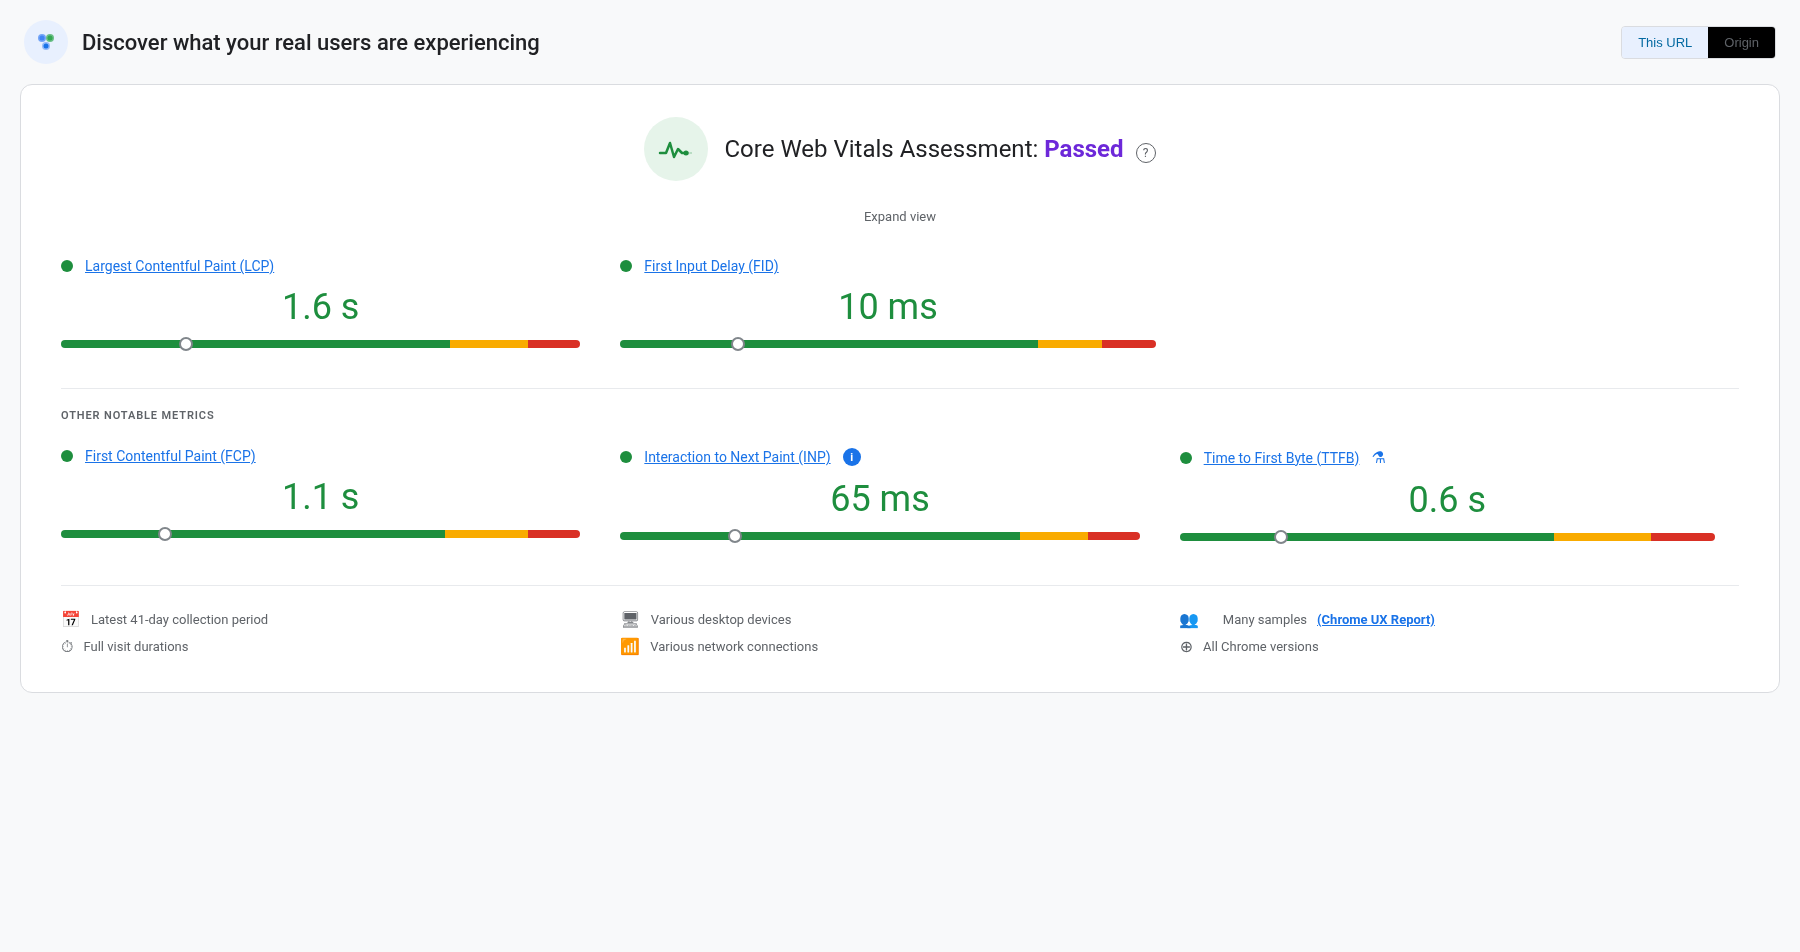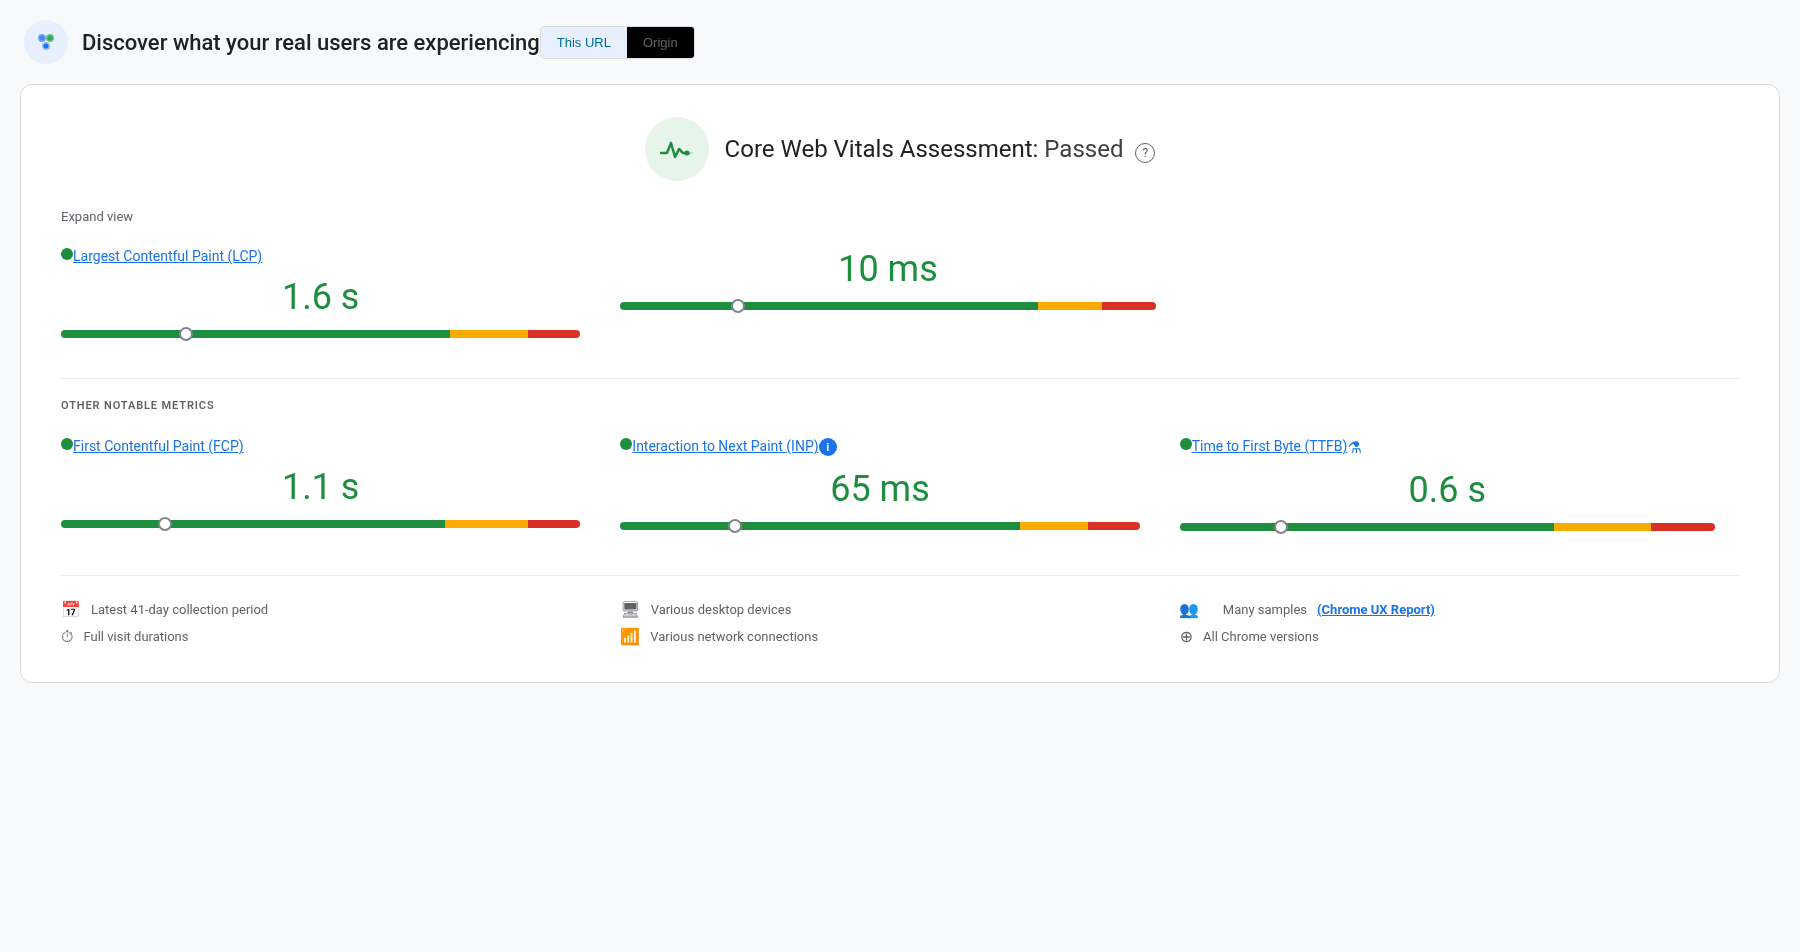--- a/index.html
+++ b/index.html
@@ -14,21 +14,21 @@
       max-width: 1800px;
       min-height: 952px;
       background: #f8f9fa;
       padding: 20px;
     }
 
     
     .header {
       display: flex;
       align-items: center;
-      justify-content: flex-start;
+      justify-content: space-between;
       margin-bottom: 20px;
       padding: 0 4px;
     }
     .header-left {
       display: flex;
       align-items: center;
       gap: 14px;
     }
     .logo-icon {
       width: 44px;
@@ -93,22 +93,22 @@
       display: flex;
       align-items: center;
       justify-content: center;
     }
     .cwv-title {
       font-size: 24px;
       font-weight: 400;
       color: #202124;
     }
     .cwv-status {
-      color: #404040;
-      font-weight: 400;
+      color: #6d28d9;
+      font-weight: 700;
     }
     .help-icon {
       display: inline-flex;
       align-items: center;
       justify-content: center;
       width: 20px;
       height: 20px;
       border-radius: 50%;
       border: 1.5px solid #5f6368;
       color: #5f6368;
@@ -135,22 +135,22 @@
     }
     .metric-item {
       padding: 20px 24px 20px 0;
     }
     .metric-item:not(:last-child) {
       padding-right: 40px;
     }
 
     .metric-label-row {
       display: flex;
-      align-items: flex-start;
-      gap: 0;
+      align-items: center;
+      gap: 12px;
       margin-bottom: 12px;
     }
     .status-dot {
       width: 12px;
       height: 12px;
       border-radius: 50%;
       flex-shrink: 0;
     }
     .status-dot.green { background: #1e8e3e; }
     .metric-label {
@@ -264,21 +264,22 @@
     }
     .footer-link {
       color: #1a73e8;
       text-decoration: underline;
       cursor: pointer;
       font-weight: bold;
     }
 
     .expand-row {
       display: flex;
-      justify-content: flex-start;
+      justify-content: center;
+      margin-bottom: 10px;
     }
   </style>
 </head>
 <body>
 
 <div class="page-wrapper">
 
   <div class="header">
     <div class="header-left">
       <div class="logo-icon">
@@ -333,20 +334,24 @@
           <div class="progress-bar-container">
             <div class="progress-bar-track">
               <div class="bar-green" style="width: 75%;"></div>
               <div class="bar-orange" style="width: 15%;"></div>
               <div class="bar-red" style="width: 10%;"></div>
             </div>
             <div class="bar-marker" style="left: 24%;"></div>
           </div>
         </div>
         <div class="metric-item">
+          <div class="metric-label-row">
+            <span class="status-dot green"></span>
+            <span class="metric-label">First Input Delay (FID)</span>
+          </div>
           <div class="metric-value">10 ms</div>
           <div class="progress-bar-container">
             <div class="progress-bar-track">
               <div class="bar-green" style="width: 78%;"></div>
               <div class="bar-orange" style="width: 12%;"></div>
               <div class="bar-red" style="width: 10%;"></div>
             </div>
             <div class="bar-marker" style="left: 22%;"></div>
           </div>
         </div>

